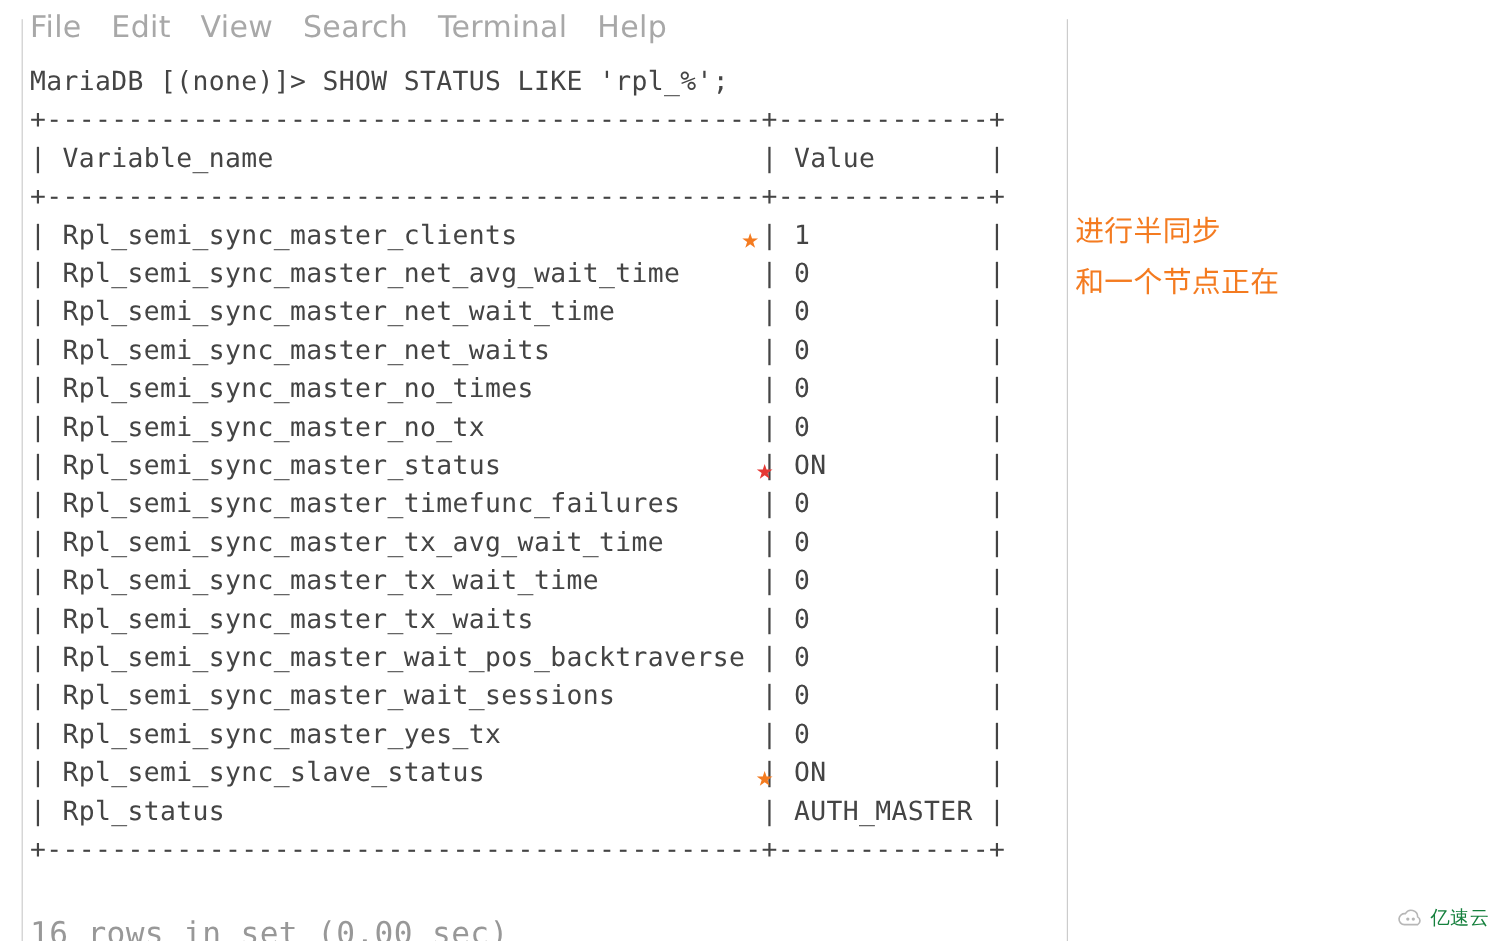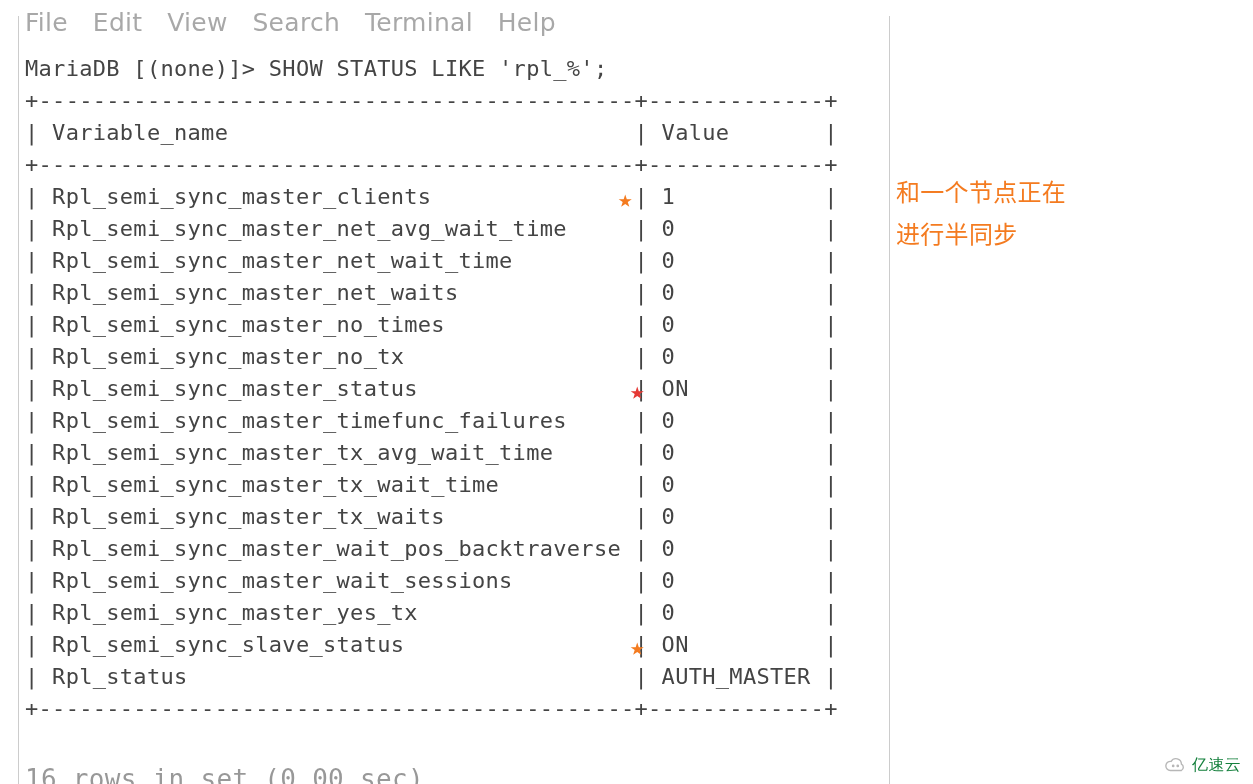--- a/index.html
+++ b/index.html
@@ -83,22 +83,22 @@
 <div class="frame">
 
   <div class="menubar"><span>File</span>   <span>Edit</span>   <span>View</span>   <span>Search</span>   <span>Terminal</span>   <span>Help</span></div>
 
   <div class="terminal" id="term"><div class="line">MariaDB [(none)]&gt; SHOW STATUS LIKE 'rpl_%';</div><div class="line">+--------------------------------------------+-------------+</div><div class="line">| Variable_name                              | Value       |</div><div class="line">+--------------------------------------------+-------------+</div><div class="line" style="position: relative;">| Rpl_semi_sync_master_clients               |<span> 1           </span>|<span class="star star-orange" style="position: absolute; left: 592.9px; top: 2px;">★</span></div><div class="line">| Rpl_semi_sync_master_net_avg_wait_time     |<span> 0           </span>|</div><div class="line">| Rpl_semi_sync_master_net_wait_time         |<span> 0           </span>|</div><div class="line">| Rpl_semi_sync_master_net_waits             |<span> 0           </span>|</div><div class="line">| Rpl_semi_sync_master_no_times              |<span> 0           </span>|</div><div class="line">| Rpl_semi_sync_master_no_tx                 |<span> 0           </span>|</div><div class="line" style="position: relative;">| Rpl_semi_sync_master_status                |<span> ON          </span>|<span class="star star-red" style="position: absolute; left: 605px; top: 2px;">★</span></div><div class="line">| Rpl_semi_sync_master_timefunc_failures     |<span> 0           </span>|</div><div class="line">| Rpl_semi_sync_master_tx_avg_wait_time      |<span> 0           </span>|</div><div class="line">| Rpl_semi_sync_master_tx_wait_time          |<span> 0           </span>|</div><div class="line">| Rpl_semi_sync_master_tx_waits              |<span> 0           </span>|</div><div class="line">| Rpl_semi_sync_master_wait_pos_backtraverse |<span> 0           </span>|</div><div class="line">| Rpl_semi_sync_master_wait_sessions         |<span> 0           </span>|</div><div class="line">| Rpl_semi_sync_master_yes_tx                |<span> 0           </span>|</div><div class="line" style="position: relative;">| Rpl_semi_sync_slave_status                 |<span> ON          </span>|<span class="star star-orange" style="position: absolute; left: 605px; top: 2px;">★</span></div><div class="line">| Rpl_status                                 |<span> AUTH_MASTER </span>|</div><div class="line">+--------------------------------------------+-------------+</div></div>
 
   <div class="footer-row">16 rows in set (0.00 sec)</div>
 </div>
 
 <div class="annotation">
+  <div>进行半同步</div>
   <div>和一个节点正在</div>
-  <div>进行半同步</div>
 </div>
 
 <div class="watermark">
   <svg viewBox="0 0 24 24" fill="none" stroke="#b7b7b7" stroke-width="1.5">
     <path d="M7 18a5 5 0 1 1 .8-9.94A6 6 0 0 1 19 11a4 4 0 0 1 0 7H7z"></path>
     <circle cx="10" cy="13" r="1.5" fill="#b7b7b7" stroke="none"></circle>
     <circle cx="15" cy="13" r="1.5" fill="#b7b7b7" stroke="none"></circle>
   </svg>
   <span>亿速云</span>
 </div>

